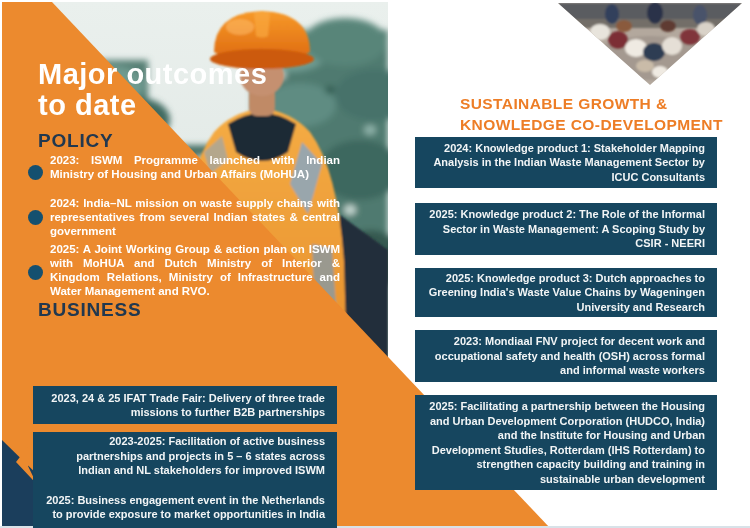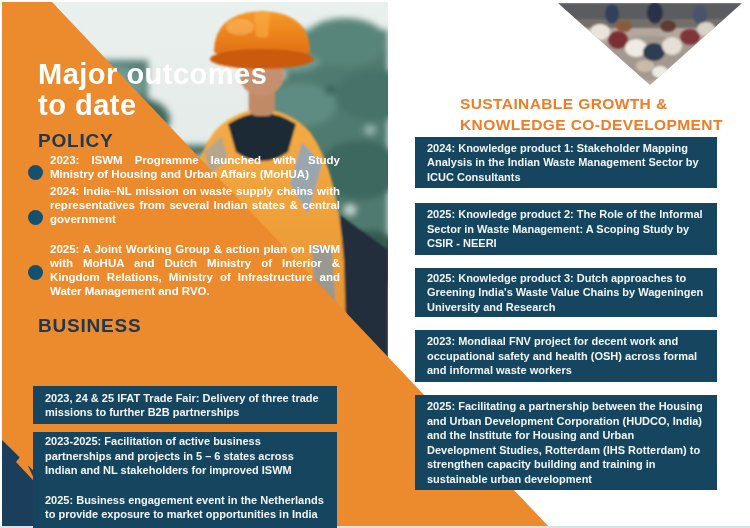--- a/index.html
+++ b/index.html
@@ -10,32 +10,32 @@
   #bg-art{position:absolute;left:0;top:0;width:750px;height:528px;z-index:1;}
   .txt{position:absolute;z-index:3;}
   .slide-title{
     left:38px;top:51px;width:330px;color:#ffffff;font-size:29px;font-weight:700;
     line-height:31px;letter-spacing:0.5px;margin-top:8px;
   }
   .section-heading{
     color:#21384F;font-size:19px;font-weight:700;letter-spacing:0.8px;
   }
   .policy-heading{left:38px;top:130px;}
-  .business-heading{left:38px;top:315px;}
+  .business-heading{left:38px;top:299px;}
   .bullet-dot{
     position:absolute;left:28px;width:15px;height:15px;border-radius:50%;
     background:#15506F;z-index:3;
   }
   .bullet-text{
     position:absolute;left:50px;width:290px;color:#ffffff;font-size:11.5px;
     font-weight:700;line-height:14px;text-align:justify;z-index:3;
   }
   .navy-box{
     position:absolute;z-index:3;background:#16465F;color:#F2F5F6;
-    font-size:11px;font-weight:700;line-height:14.5px;text-align:left;
+    font-size:11px;font-weight:700;line-height:14.5px;text-align:right;
     display:flex;align-items:center;justify-content:center;
     padding:4px 12px;box-sizing:border-box;
   }
   .lbox{left:33px;width:304px;margin-top:44px;}
   .rbox{left:415px;width:302px;}
   .knowledge-heading{
     left:416px;top:93px;width:312px;color:#ED7D26;font-size:15.5px;
     font-weight:700;line-height:21px;letter-spacing:0.4px;margin-left:44px;
   }
 </style>
@@ -162,24 +162,24 @@
   </svg>
 
   <div class="txt slide-title">
     <div>Major outcomes</div>
     <div>to date</div>
   </div>
 
   <div class="txt section-heading policy-heading">POLICY</div>
 
   <span class="bullet-dot" style="top:165px"></span>
-  <div class="bullet-text" style="top:153px">2023: ISWM Programme launched with Study Ministry of Housing and Urban Affairs (MoHUA)</div>
+  <div class="bullet-text" style="top:153px">2023: ISWM Programme launched with Indian Ministry of Housing and Urban Affairs (MoHUA)</div>
 
   <span class="bullet-dot" style="top:210px"></span>
-  <div class="bullet-text" style="top:184px">2024: India–NL mission on waste supply chains with representatives from several Indian states &amp; central government</div>
+  <div class="bullet-text" style="top:196px">2024: India–NL mission on waste supply chains with representatives from several Indian states &amp; central government</div>
 
   <span class="bullet-dot" style="top:265px"></span>
   <div class="bullet-text" style="top:242px">2025: A Joint Working Group &amp; action plan on ISWM with MoHUA and Dutch Ministry of Interior &amp; Kingdom Relations, Ministry of Infrastructure and Water Management and RVO.</div>
 
   <div class="txt section-heading business-heading">BUSINESS</div>
 
   <div class="navy-box lbox" style="top:342px;height:38px">2023, 24 &amp; 25 IFAT Trade Fair: Delivery of three trade missions to further B2B partnerships</div>
   <div class="navy-box lbox" style="top:388px;height:48px">2023-2025: Facilitation of active business partnerships and projects in 5 – 6 states across Indian and NL stakeholders for improved ISWM</div>
   <div class="navy-box lbox" style="top:436px;height:54px">2025: Business engagement event in the Netherlands to provide exposure to market opportunities in India</div>
 

